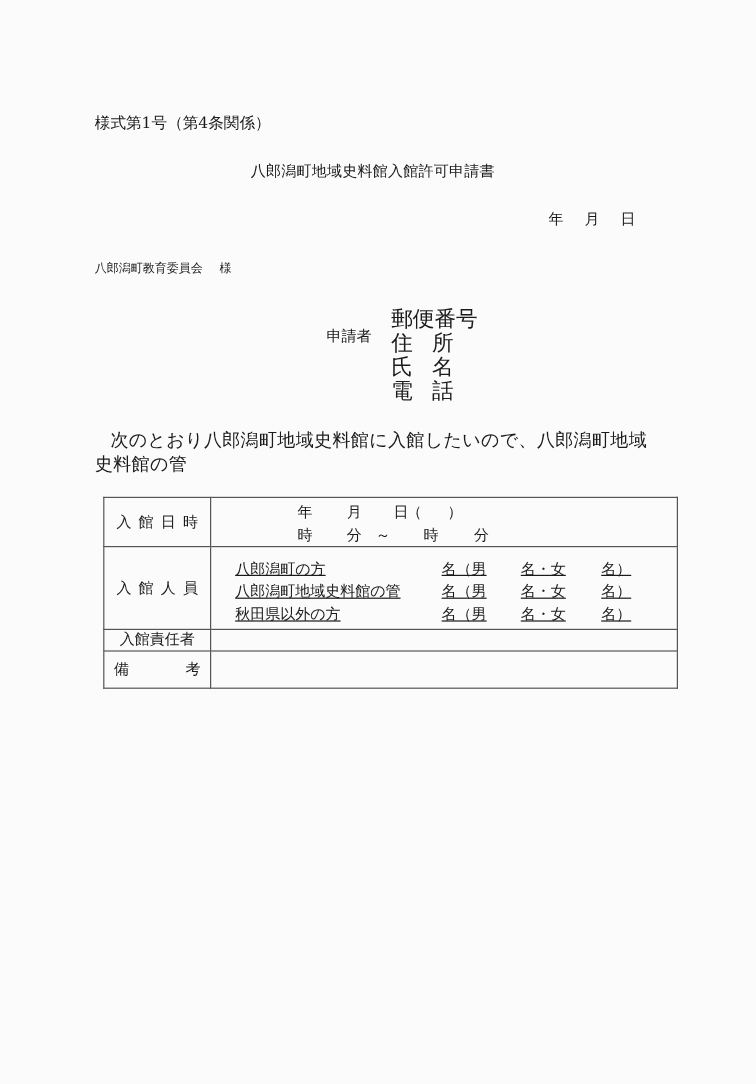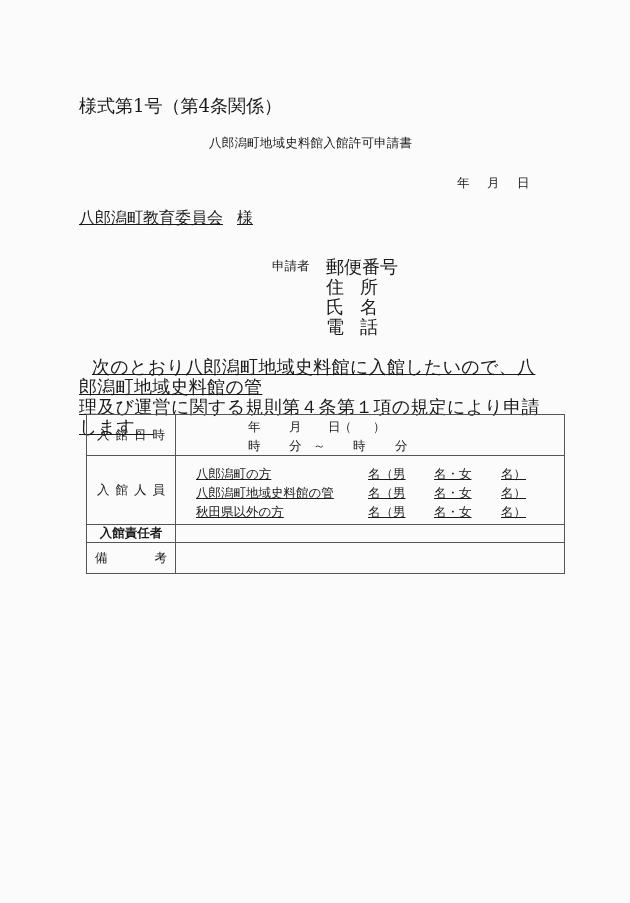--- a/index.html
+++ b/index.html
@@ -11,47 +11,46 @@
       width: 630px;
       height: 903px;
       position: relative;
       overflow: hidden;
       font-family: "DejaVu Serif", "Liberation Serif", serif;
       color: #1a1a1a;
       font-size: 12.5px;
     }
     .abs { position: absolute; white-space: nowrap; line-height: 1; }
 
-    .form-number { left: 79px; top: 97px; font-size: 18px; }
+    .form-number { left: 79px; top: 97px; font-size: 13px; }
     .doc-title { left: 209px; top: 137px; font-size: 12.5px; letter-spacing: 0.2px; text-align: right; }
 
     .date-line { left: 457px; top: 177px; font-size: 12.5px; }
     .date-line span { display: inline-block; }
     .date-line .g1 { width: 30px; }
     .date-line .g2 { width: 30px; }
 
-    .addressee { left: 79px; top: 210px; font-size: 16px; text-decoration: underline; }
+    .addressee { left: 79px; top: 220px; font-size: 10px; }
     .addressee .gap { display: inline-block; width: 14px; }
 
-    .applicant-label { left: 272px; top: 260px; }
+    .applicant-label { left: 272px; top: 274px; }
     .app-field { left: 326px; font-size: 18px; }
     .app-field.f1 { top: 258px; }
     .app-field.f2 { top: 278px; }
     .app-field.f3 { top: 298px; }
     .app-field.f4 { top: 318px; }
     .spaced2 { display: inline-flex; justify-content: space-between; width: 52px; }
 
     .body-text {
       left: 79px; top: 357px;
       width: 470px;
       white-space: normal;
-      font-size: 18px;
+      font-size: 15px;
       line-height: 20px;
       letter-spacing: 0.3px;
-      text-decoration: underline;
     }
     .body-text p { margin: 0; }
     .body-text .indent { text-indent: 13px; }
 
     table.form-table {
       position: absolute;
       left: 86px;
       top: 414px;
       width: 479px;
       border-collapse: collapse;
@@ -64,21 +63,21 @@
     }
     td.label-cell {
       width: 88px;
       text-align: center;
     }
     .lbl-spaced { display: inline-flex; justify-content: space-between; width: 68px; }
     .lbl-wide { display: inline-flex; justify-content: space-between; width: 72px; }
 
     .r1 { height: 41px; }
     .r2 { height: 69px; }
-    .r3 { height: 16px; font-weight: bold; }
+    .r3 { height: 16px; }
     .r4 { height: 31px; }
 
     .dt-line { position: relative; height: 19px; line-height: 19px; }
     .dt-wrap { padding-top: 2px; }
     .dt-line span { position: absolute; top: 0; }
 
     .vis-row { position: relative; height: 19px; line-height: 19px; }
     .vis-wrap { padding-top: 4px; }
     .vis-row span { position: absolute; top: 0; text-decoration: underline; }
   </style>
@@ -114,21 +113,20 @@
 </div>
 <div class="abs app-field f4">
   <span class="spaced2">
       <span>電</span>
       <span>話</span>
     </span>
 </div>
 
 <div class="abs body-text">
   <p class="indent">次のとおり八郎潟町地域史料館に入館したいので、八郎潟町地域史料館の管</p>
-  <p>理及び運営に関する規則第４条第１項の規定により申請します。</p>
 </div>
 
 <table class="form-table">
   <tbody>
       <tr class="r1">
     <td class="label-cell">
       <span class="lbl-spaced">
         <span>入</span>
         <span>館</span>
         <span>日</span>

